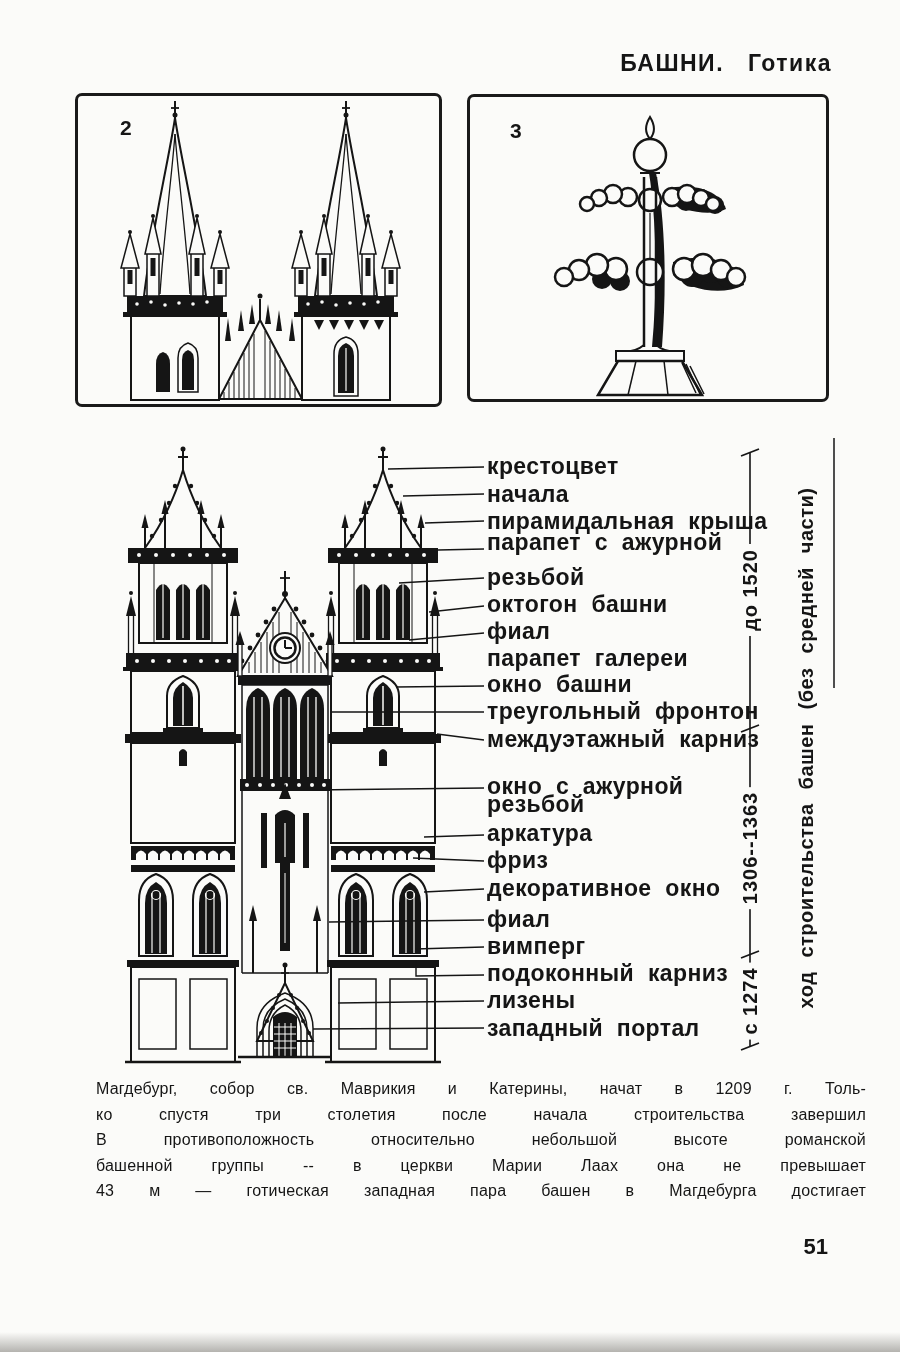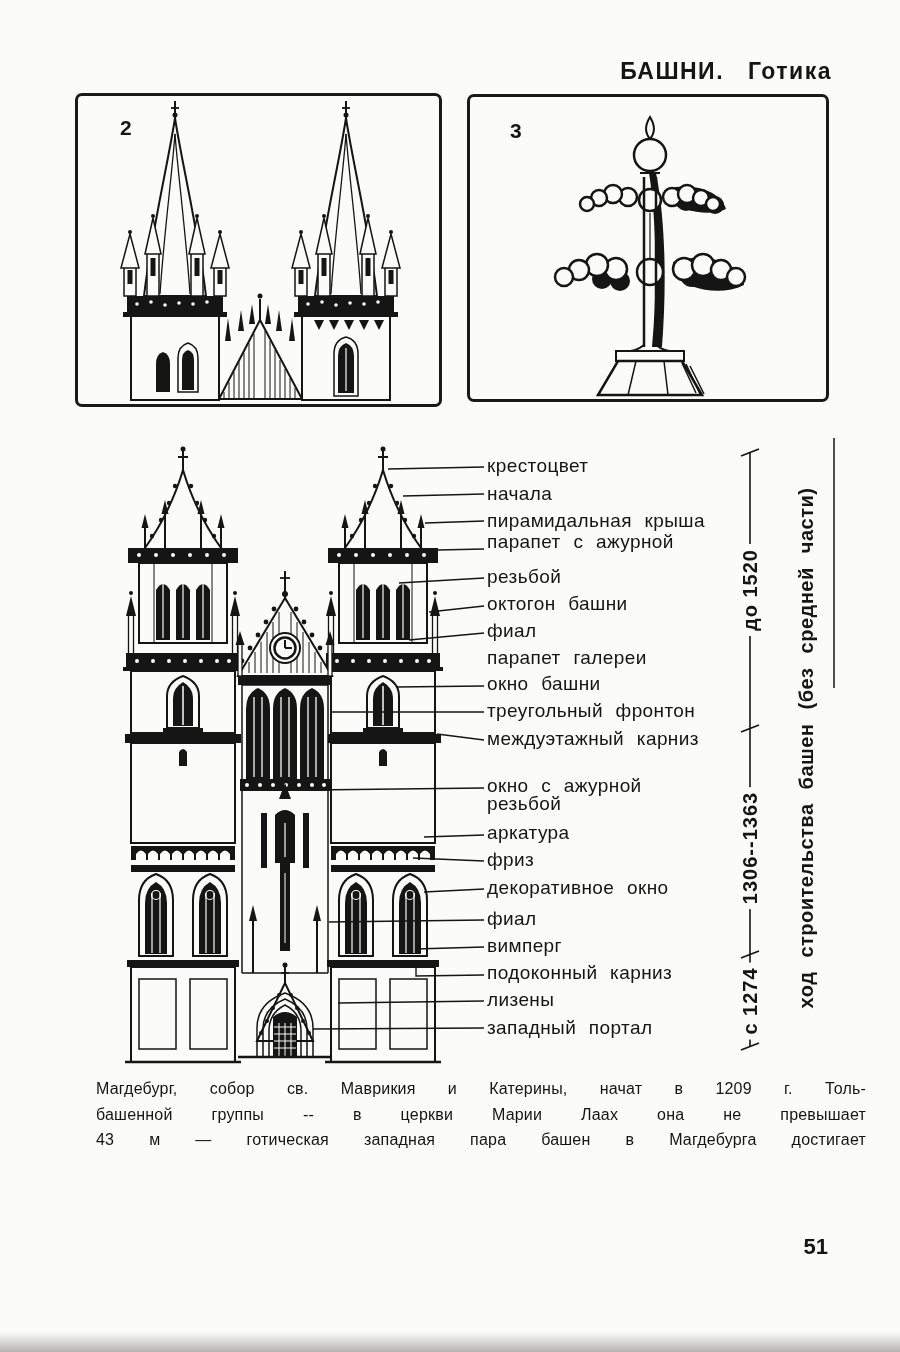--- a/index.html
+++ b/index.html
@@ -1,27 +1,27 @@
 <!DOCTYPE html>
 <html><head>
 <meta charset="utf-8">
 <style>
   html,body{margin:0;padding:0;}
   body{width:900px;height:1352px;position:relative;background:#fbfbf9;
        font-family:"Liberation Sans","DejaVu Sans",sans-serif;color:#151515;overflow:hidden;}
   .abs{position:absolute;}
-  .header{top:50px;right:68px;font-size:23px;font-weight:bold;letter-spacing:1.5px;word-spacing:16px;margin-top:8px;}
+  .header{top:50px;right:68px;font-size:23px;font-weight:bold;letter-spacing:1.5px;word-spacing:16px;}
   .figframe{border:3px solid #1a1a1a;border-radius:7px;background:#fbfbf9;}
   .fig2{left:75px;top:93px;width:361px;height:308px;}
   .fig3{left:467px;top:94px;width:356px;height:302px;}
   .fignum{font-size:21px;font-weight:bold;}
   .fig2 .fignum{position:absolute;left:42px;top:20px;}
   .fig3 .fignum{position:absolute;left:40px;top:22px;}
   .figsvg{position:absolute;inset:0;width:100%;height:100%;}
-  .dlabel{left:487px;font-size:19px;font-weight:400;letter-spacing:.4px;word-spacing:7px;
+  .dlabel{left:487px;font-size:23px;font-weight:700;letter-spacing:.4px;word-spacing:7px;
           white-space:nowrap;line-height:22px;z-index:6;}
   .period{font-size:20px;font-weight:bold;letter-spacing:1px;background:#fbfbf9;padding:1px 5px;
           white-space:nowrap;transform:translate(-50%,-50%) rotate(-90deg);z-index:6;}
   .axis-title{font-size:20px;font-weight:600;letter-spacing:.5px;word-spacing:8px;white-space:nowrap;
           transform:translate(-50%,-50%) rotate(-90deg);z-index:6;}
   .caption{left:96px;top:1076px;width:770px;font-size:16px;line-height:25.6px;letter-spacing:.2px;}
   .cap-line{text-align:justify;text-align-last:justify;}
   .cap-line.last{text-align-last:left;}
   .pagenum{right:72px;top:1234px;font-size:22px;font-weight:bold;}
   .overlay{left:0;top:0;width:900px;height:1352px;z-index:5;pointer-events:none;}
@@ -469,19 +469,21 @@
 <div class="abs dlabel" style="top:1017px">западный портал</div>
 
 <div class="abs period" style="left:750px;top:590px">до 1520</div>
 <div class="abs period" style="left:750px;top:848px">1306--1363</div>
 <div class="abs period" style="left:750px;top:1001px">с 1274</div>
 
 <div class="abs axis-title" style="left:806px;top:748px">ход строительства башен (без средней части)</div>
 
 <div class="abs caption">
   <div class="cap-line">Магдебург, собор св. Маврикия и Катерины, начат в 1209 г. Толь-</div>
+  <div class="cap-line">ко спустя три столетия после начала строительства завершил</div>
+  <div class="cap-line">В противоположность относительно небольшой высоте романской</div>
   <div class="cap-line">башенной группы -- в церкви Марии Лаах она не превышает</div>
   <div class="cap-line">43 м — готическая западная пара башен в Магдебурга достигает</div>
 </div>
 
 <div class="abs pagenum">51</div>
 
 <div class="abs shadow-bottom"></div>
 
 </body></html>

